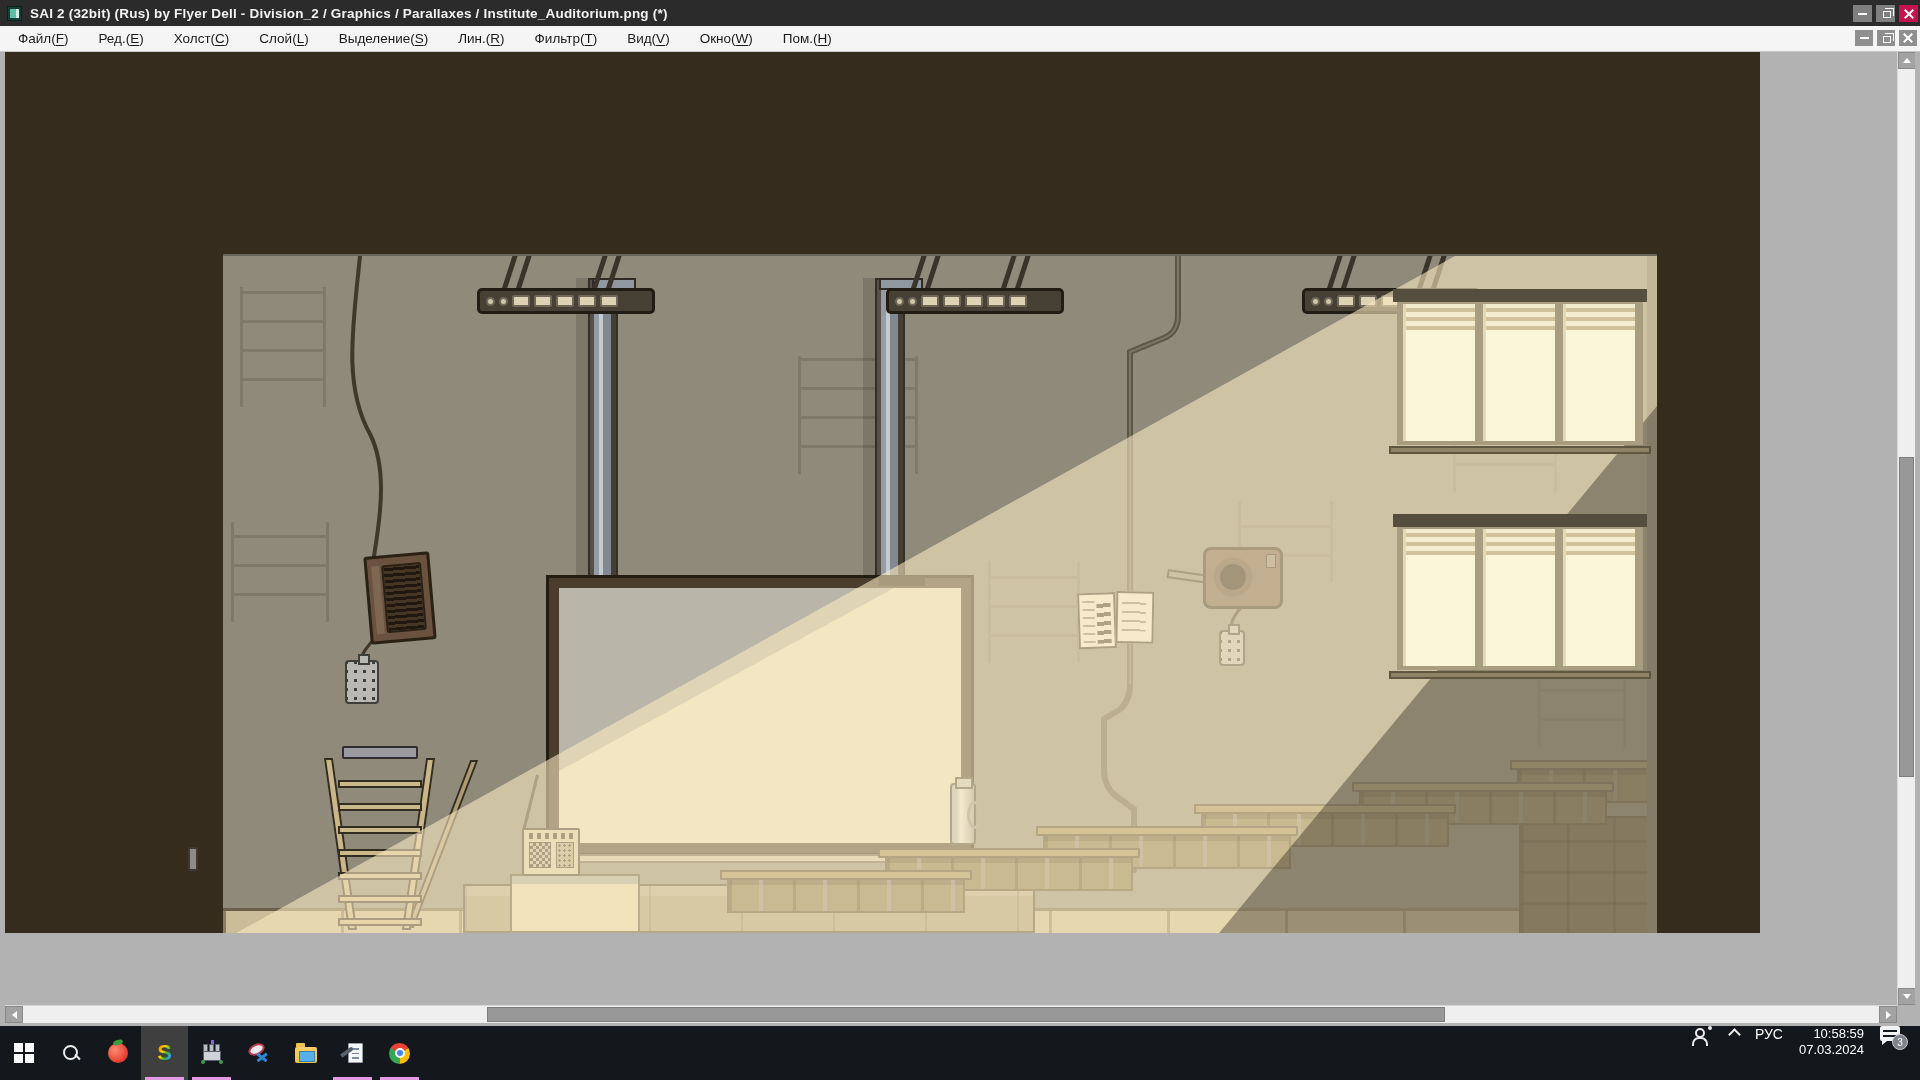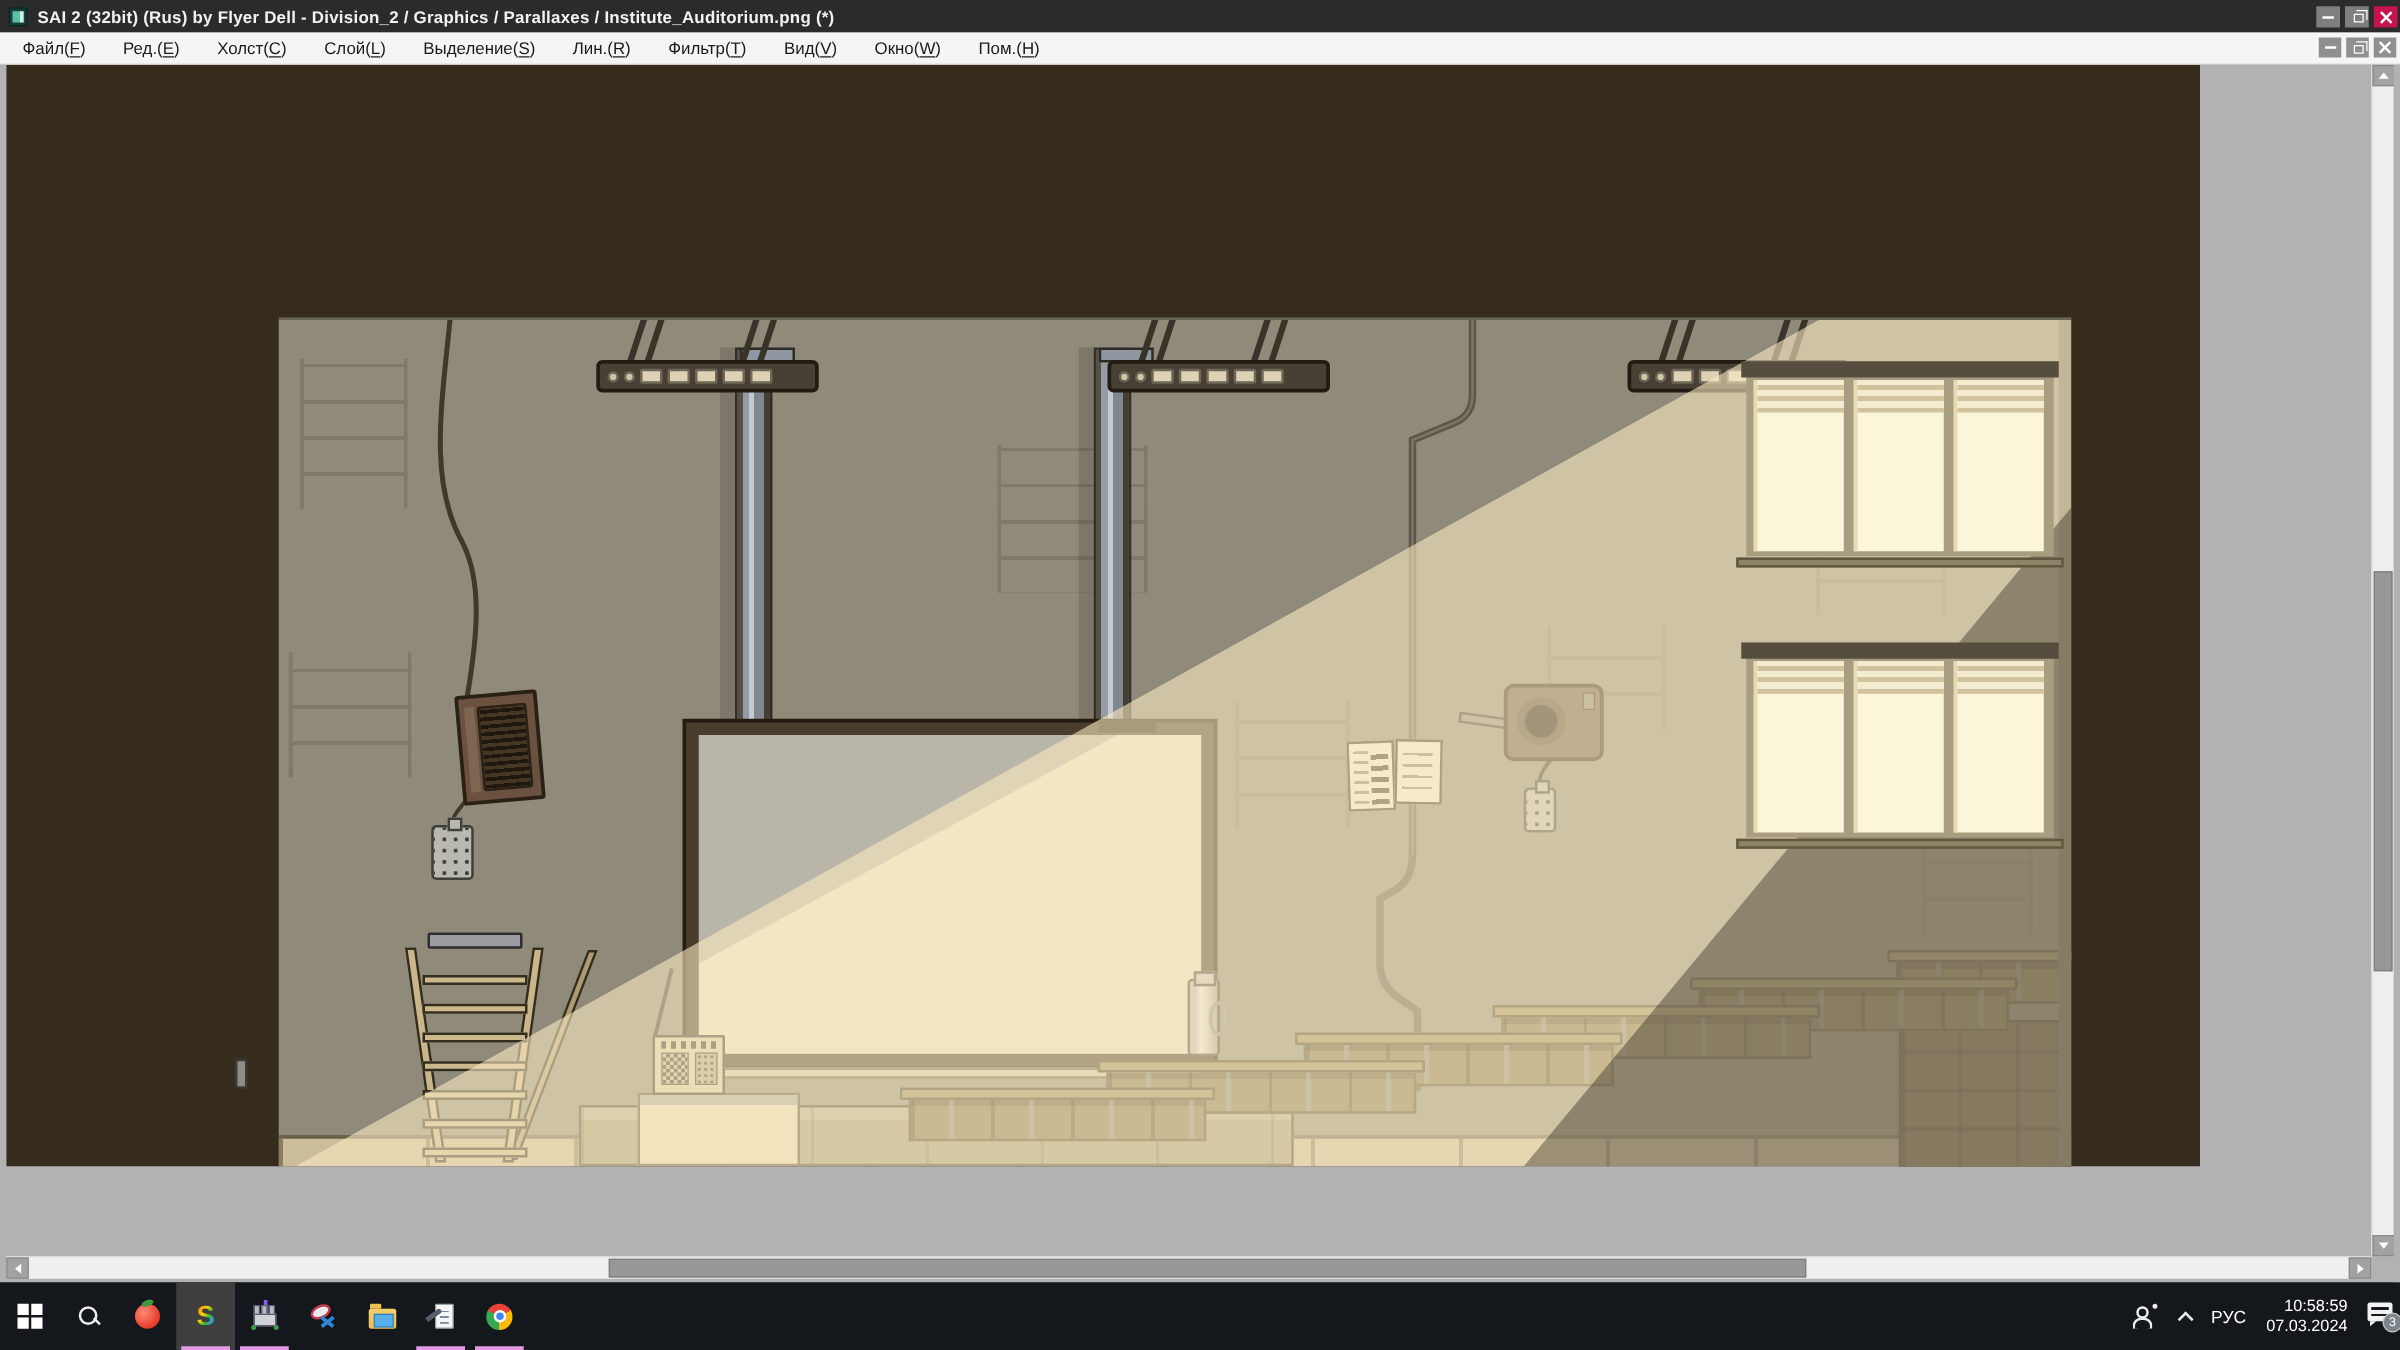--- a/index.html
+++ b/index.html
@@ -190,21 +190,21 @@
   .folder{position:relative;width:22px;height:16px;background:linear-gradient(#f6cf6b,#eec04f);border-radius:2px;margin-top:3px}
   .folder::before{content:'';position:absolute;left:1px;top:-4px;width:9px;height:4px;background:#eec04f;border-radius:1px 1px 0 0}
   .folder::after{content:'';position:absolute;left:4px;top:4px;width:14px;height:9px;background:#58b0e8;border:1px solid #3b7fb4}
   .writer{position:relative;width:22px;height:22px}
   .writer .pg{position:absolute;right:1px;top:1px;width:15px;height:20px;background:#f4f6f8;border:1px solid #9aa0a8;border-radius:1px}
   .writer .pg::after{content:'';position:absolute;left:3px;top:4px;right:3px;bottom:3px;background:repeating-linear-gradient(0deg,#7a8aa0 0 1.5px,transparent 1.5px 4.5px)}
   .writer .quill{position:absolute;left:-2px;top:8px;width:14px;height:4px;background:#55606c;transform:rotate(-35deg);border-radius:0 2px 2px 0}
   .chrome{position:relative;width:21px;height:21px;border-radius:50%;background:conic-gradient(from -60deg,#ea4335 0 120deg,#fbbc05 120deg 240deg,#34a853 240deg 360deg)}
   .chrome::before{content:'';position:absolute;left:5.5px;top:5.5px;width:10px;height:10px;border-radius:50%;background:#fff}
   .chrome::after{content:'';position:absolute;left:7.5px;top:7.5px;width:6px;height:6px;border-radius:50%;background:#4285f4}
-  #tray{margin-left:auto;display:flex;align-items:center;gap:16px;}
+  #tray{margin-left:auto;display:flex;gap:16px;padding-right:14px}
   .person{position:relative;width:22px;height:20px}
   .person::before{content:'';position:absolute;left:3px;top:2px;width:6px;height:6px;border:2px solid #ececec;border-radius:50%}
   .person::after{content:'';position:absolute;left:0;bottom:0;width:12px;height:7px;border:2px solid #ececec;border-bottom:none;border-radius:7px 7px 0 0}
   .person .p2{position:absolute;right:2px;top:0;width:4px;height:4px;border:2px solid #ececec;border-radius:50%}
   .chevron{width:9px;height:9px;border-left:2px solid #ececec;border-top:2px solid #ececec;transform:rotate(45deg);margin-top:4px}
   #lang{font-size:14px;color:var(--tray-text)}
   #clock{font-size:13px;color:var(--tray-text);text-align:right;line-height:16px}
   .notif{position:relative;width:26px;height:22px}
   .notif .bubble{position:absolute;left:0;top:0;width:20px;height:15px;background:#f2f2f2;border-radius:2px}
   .notif .bubble::before{content:'';position:absolute;left:2px;bottom:-4px;width:0;height:0;border-left:5px solid #f2f2f2;border-bottom:4px solid transparent}

